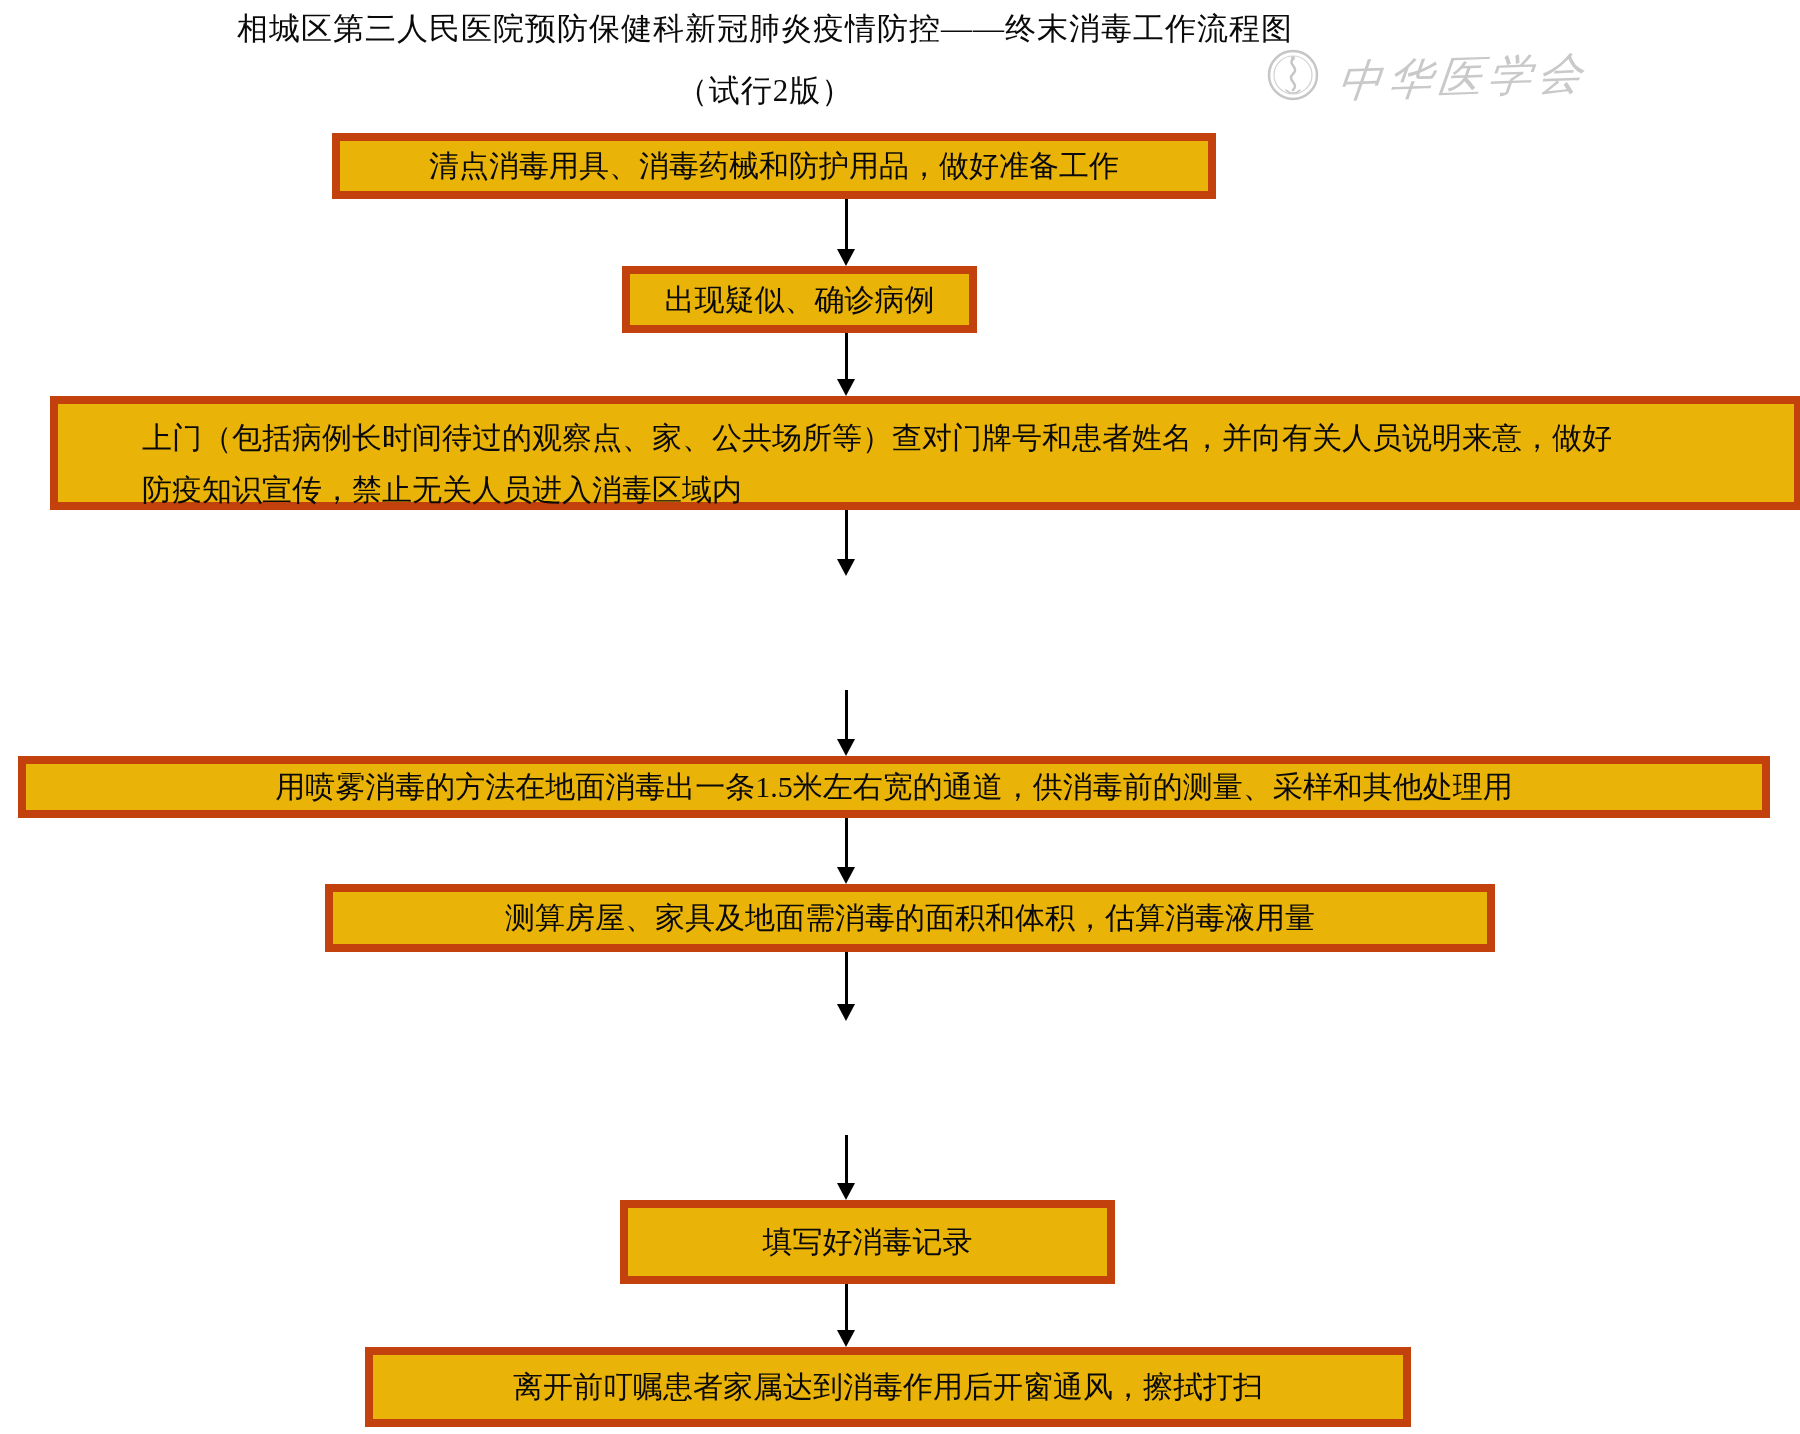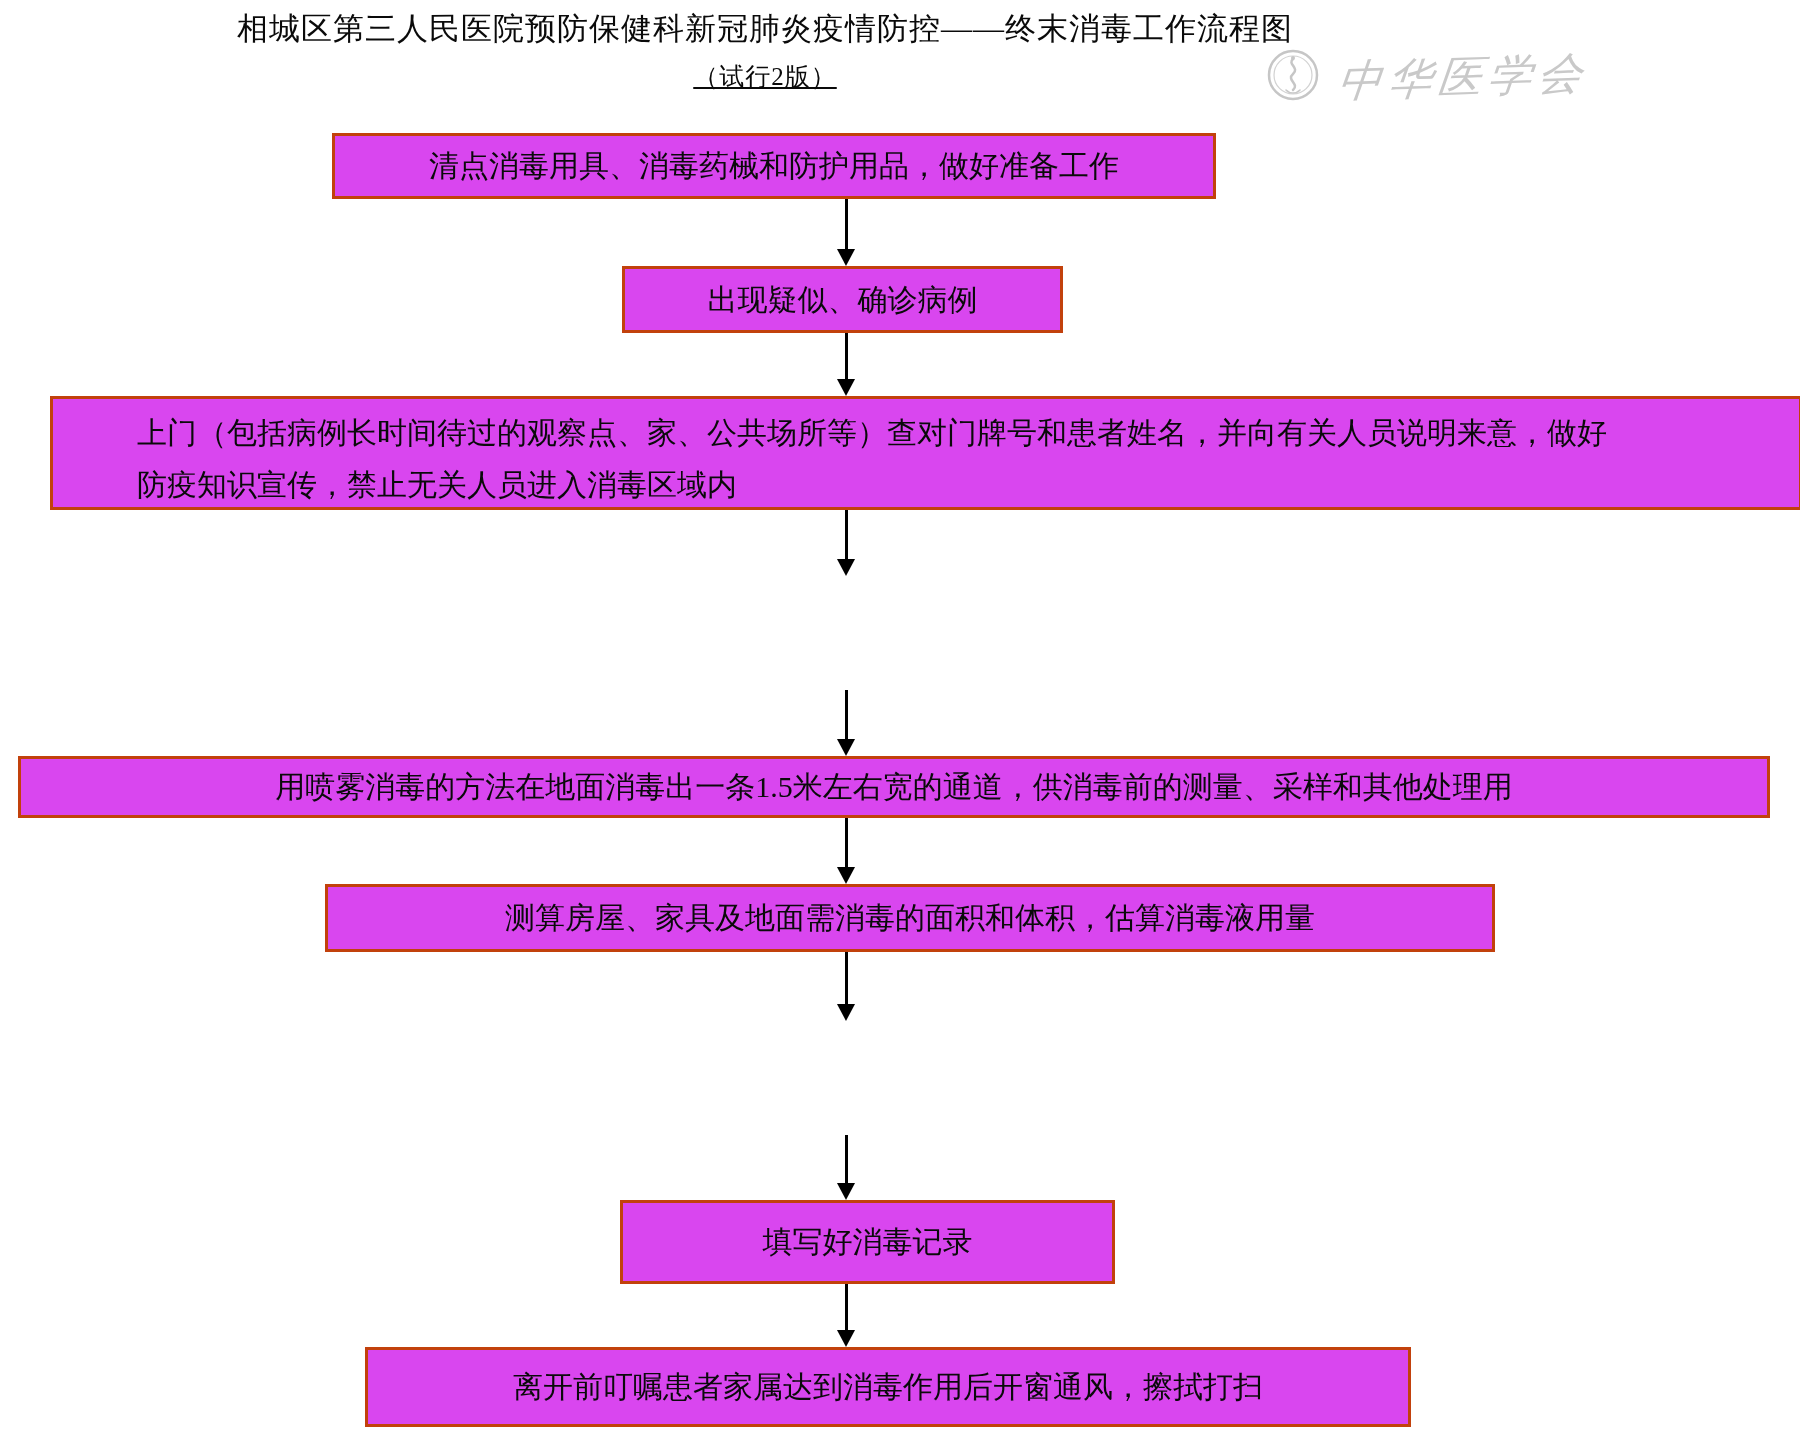--- a/index.html
+++ b/index.html
@@ -3,32 +3,32 @@
 <meta charset="utf-8">
 <style>
   html,body{margin:0;padding:0;background:#ffffff;}
   .canvas{
     position:relative;width:1800px;height:1434px;background:#ffffff;
     font-family:"Liberation Serif","DejaVu Serif",serif;
     color:#0a0a0a;overflow:hidden;padding-left:12px;
   }
   .title-wrap{position:absolute;left:0;top:8px;width:1530px;text-align:center;}
   .title-line1{font-size:31px;letter-spacing:1px;}
-  .title-line2{font-size:25px;margin-top:10px;letter-spacing:1px;text-decoration:underline;}
+  .title-line2{font-size:31px;margin-top:20px;letter-spacing:1px;}
 
   .watermark{position:absolute;left:1262px;top:46px;display:flex;align-items:center;gap:14px;color:#c7c7c7;}
   .wm-emblem{width:62px;height:62px;}
   .wm-text{
     font-size:44px;font-style:italic;letter-spacing:6px;white-space:nowrap;
     transform:rotate(-2deg) skewX(-8deg);color:#c9c9c9;
     font-family:"DejaVu Serif","Liberation Serif",serif;
   }
 
   .box{
-    position:absolute;box-sizing:border-box;border:3px solid #c2410c;background:#d946ef;
+    position:absolute;box-sizing:border-box;border:8px solid #c2410c;background:#eab308;
     font-size:30px;line-height:52px;display:flex;align-items:center;
   }
   .box.center{justify-content:center;text-align:center;padding:0 20px;}
   .box.two-line{align-items:flex-start;padding:8px 40px 0 84px;text-align:left;}
   .box .txt{white-space:pre-line;}
 
   .arrow{position:absolute;left:845px;width:3px;}
   .arrow .shaft{position:absolute;left:0;top:0;bottom:12px;width:3px;background:#000;}
   .arrow .head{
     position:absolute;left:-8px;bottom:0;width:0;height:0;
@@ -54,21 +54,21 @@
       <path d="M24 44 C28 48, 34 48, 38 44" stroke="#c9c9c9" stroke-width="1.6" stroke-linecap="round"></path>
       <circle cx="31" cy="12" r="2" fill="#c6c6c6"></circle>
     </svg>
     <span class="wm-text">中华医学会</span>
   </div>
 
   <div class="box center" style="left:332px;top:133px;width:884px;height:66px;">
     <span class="txt">清点消毒用具、消毒药械和防护用品，做好准备工作</span>
   </div>
 
-  <div class="box center" style="left:622px;top:266px;width:441px;height:67px;">
+  <div class="box center" style="left:622px;top:266px;width:355px;height:67px;">
     <span class="txt">出现疑似、确诊病例</span>
   </div>
 
   <div class="box two-line" style="left:18px;top:396px;width:1752px;height:114px;margin-left:32px;">
     <span class="txt">上门（包括病例长时间待过的观察点、家、公共场所等）查对门牌号和患者姓名，并向有关人员说明来意，做好
 防疫知识宣传，禁止无关人员进入消毒区域内</span>
   </div>
 
 
   <div class="box center" style="left:18px;top:756px;width:1752px;height:62px;text-align:center;">

